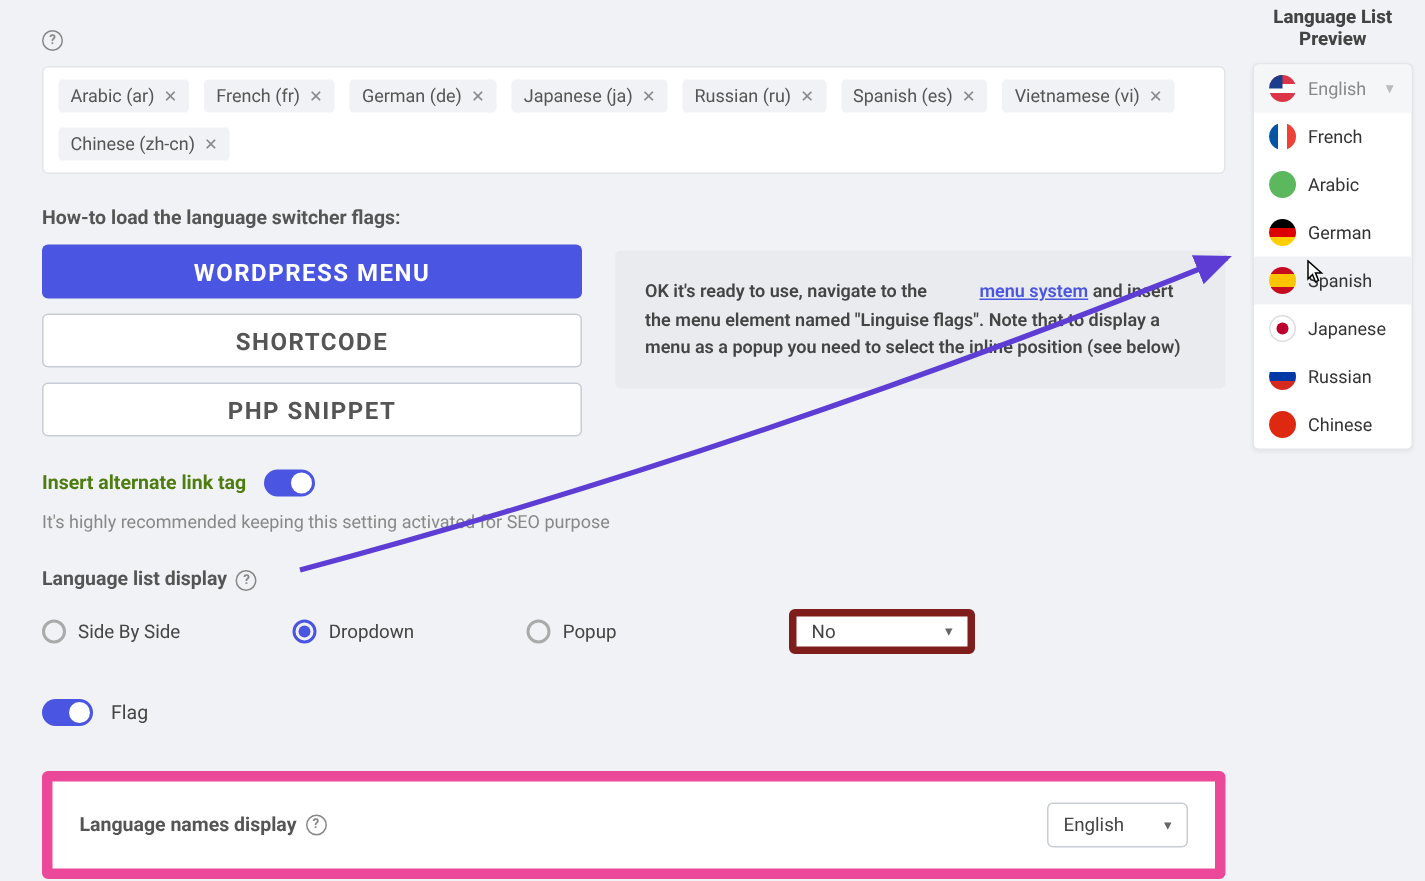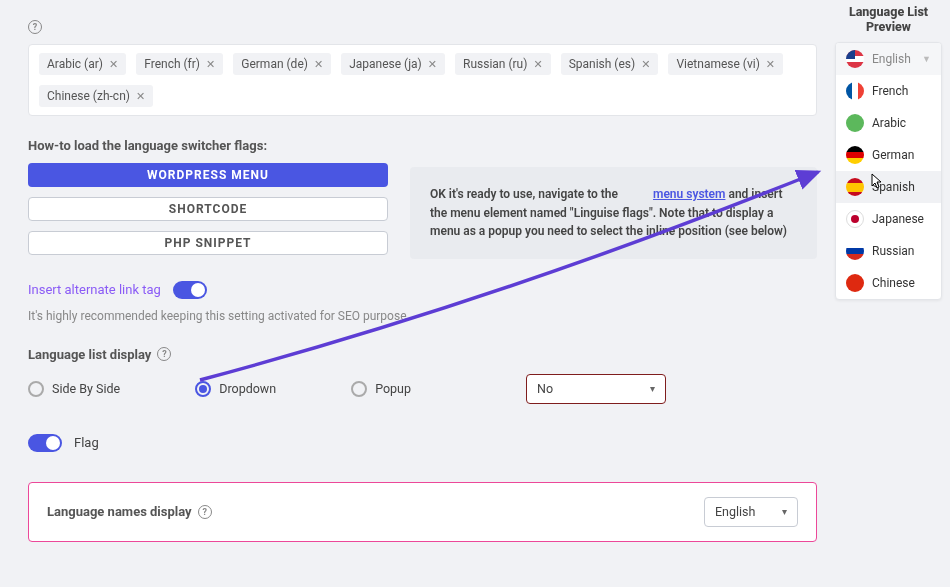--- a/index.html
+++ b/index.html
@@ -7,37 +7,37 @@
   .page { display:flex; }
   .left { flex:1; padding:20px 18px 10px 28px; }
   .right { width:115px; padding:0 8px 0 0; }
   .sec-title { font-weight:700; color:#555; margin-bottom:10px; display:flex; align-items:center; gap:6px; font-size:13px;}
   .help-icon { width:14px; height:14px; border:1.5px solid #888; border-radius:50%; font-size:9px; color:#888; display:inline-flex; align-items:center; justify-content:center; font-weight:700; }
   .chips { background:#fff; border:1px solid #e3e5e9; border-radius:4px; padding:8px 10px; display:flex; gap:10px; flex-wrap:wrap; margin-bottom:22px;}
   .chip { background:#f1f2f5; border-radius:3px; padding:4px 8px; font-size:12px; color:#555; display:flex; align-items:center; gap:6px;}
   .chip .x { color:#888; font-size:11px;}
   .switcher-row { display:flex; gap:22px; margin-bottom:22px; }
   .btn-col { width:360px; display:flex; flex-direction:column; gap:10px; }
-  .btn { border-radius:4px; height:24px; display:flex; align-items:center; justify-content:center; font-size:12px; letter-spacing:1px; font-weight:700; cursor:pointer; }
+  .btn { border-radius:4px; height:36px; display:flex; align-items:center; justify-content:center; font-size:16px; letter-spacing:1px; font-weight:700; cursor:pointer; }
   .btn-primary { background:#4a56e2; color:#fff; }
   .btn-outline { background:#fff; border:1px solid #c8ccd4; color:#555; }
   .infobox { flex:1; background:#e9ebef; border-radius:4px; padding:18px 20px; font-size:12px; color:#444; line-height:1.55; font-weight:600; margin-top:4px; height:fit-content;}
   .infobox a { color:#4a56e2; text-decoration:underline;padding-left:32px; }
   .toggle-row { display:flex; align-items:center; gap:12px; margin-top:8px; }
   .toggle { width:34px; height:18px; background:#4a56e2; border-radius:10px; position:relative; cursor:pointer;}
   .toggle::after { content:''; position:absolute; width:14px; height:14px; background:#fff; border-radius:50%; top:2px; right:2px; }
   .hint { color:#888; font-size:12px; margin-top:10px; margin-bottom:24px; }
   .radio-row { display:flex; gap:75px; align-items:center; margin-top:12px; }
   .radio-opt { display:flex; align-items:center; gap:8px; font-size:12.5px; color:#444;}
   .radio { width:16px; height:16px; border:2px solid #aaa; border-radius:50%; display:inline-block; position:relative;}
   .radio.checked { border-color:#4a56e2;}
   .radio.checked::after { content:''; position:absolute; width:8px; height:8px; background:#4a56e2; border-radius:50%; top:2px; left:2px;}
-  .select-sm { background:#fff; border:1px solid #7f1d1d; border-radius:4px; height:30px; width:140px; padding:0 10px; font-size:12.5px; color:#444; display:flex; align-items:center; justify-content:space-between;}
+  .select-sm { background:#fff; border:5px solid #7f1d1d; border-radius:4px; height:30px; width:124px; padding:0 10px; font-size:12.5px; color:#444; display:flex; align-items:center; justify-content:space-between;}
   .toggles-row { display:flex; gap:70px; margin-top:30px; margin-bottom:30px;}
-  .card { background:#fff; border:1px solid #ec4899; border-radius:4px; padding:14px 18px; display:flex; align-items:center; justify-content:space-between; }
+  .card { background:#fff; border:7px solid #ec4899; border-radius:4px; padding:14px 18px; display:flex; align-items:center; justify-content:space-between; }
   .card-full { flex:1; }
   .select-md { background:#fff; border:1px solid #c8ccd4; border-radius:4px; height:30px; width:94px; padding:0 10px; font-size:12.5px; display:flex; align-items:center; justify-content:space-between;}
   .caret { font-size:10px; color:#666; }
   
   .preview-title { font-weight:800; font-size:12.5px; margin:4px 0 8px; text-align:center; }
   .preview-box { background:#fff; border:1px solid #e3e5e9; border-radius:4px; overflow:hidden; box-shadow:0 1px 3px rgba(0,0,0,.06);}
   .preview-item { height:32px; display:flex; align-items:center; gap:8px; padding:0 10px; font-size:12px; color:#333;}
   .preview-header { background:#f5f6f8; color:#888; justify-content:flex-start; }
   .preview-header .pcaret { color:#bbb; font-size:9px; margin-left:auto;}
   .preview-item.hover { background:#f0f1f4; }
@@ -108,21 +108,21 @@
       <div class="btn btn-primary">WORDPRESS MENU</div>
       <div class="btn btn-outline">SHORTCODE</div>
       <div class="btn btn-outline">PHP SNIPPET</div>
     </div>
     <div class="infobox">
       <span>OK it's ready to use, navigate to the </span><a href="#">menu system</a><span> and insert the menu element named "Linguise flags". Note that to display a menu as a popup you need to select the inline position (see below)</span>
     </div>
   </div>
 
   <div class="toggle-row">
-    <span style="font-weight:400;color:#8b5cf6">Insert alternate link tag</span>
+    <span style="font-weight:700;color:#4d7c0f">Insert alternate link tag</span>
     <span class="toggle"></span>
   </div>
   <div class="hint">It's highly recommended keeping this setting activated for SEO purpose</div>
 
   <div class="sec-title">
     <span>Language list display</span>
     <span class="help-icon">?</span>
   </div>
   <div class="radio-row">
     <label class="radio-opt">

